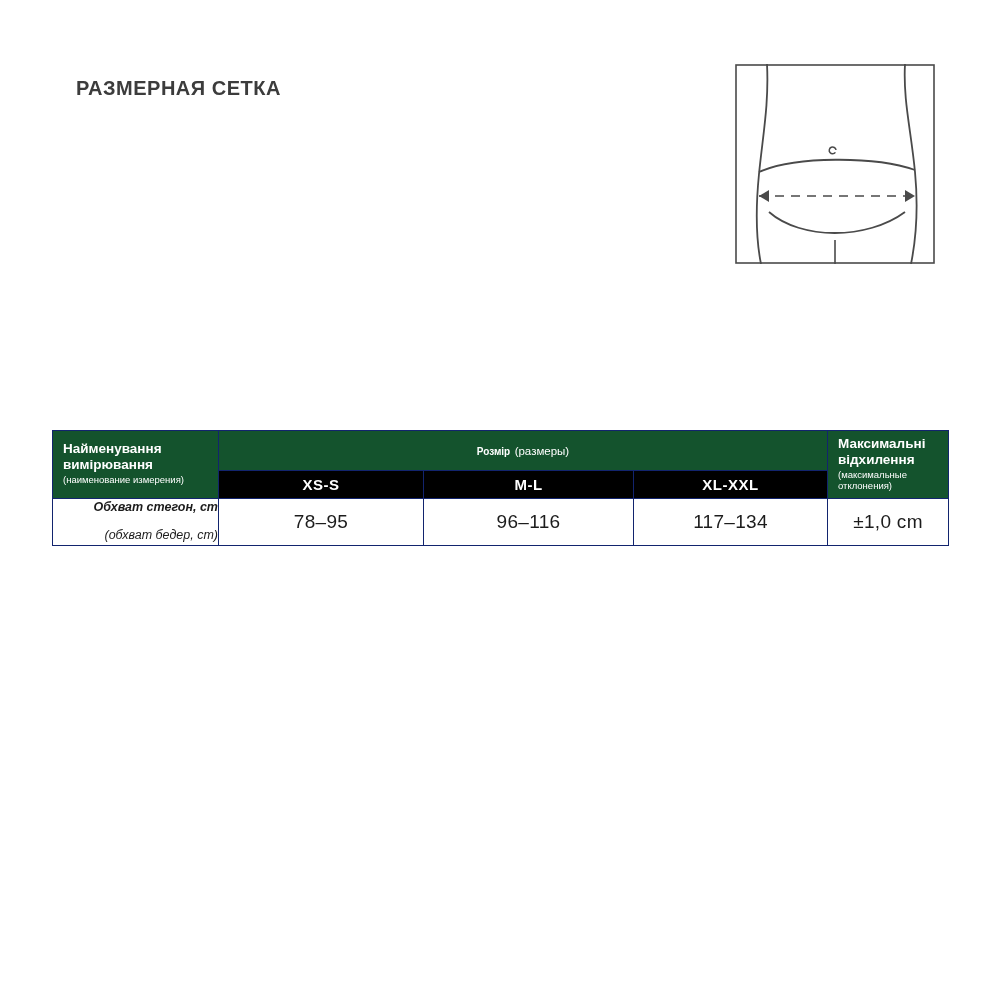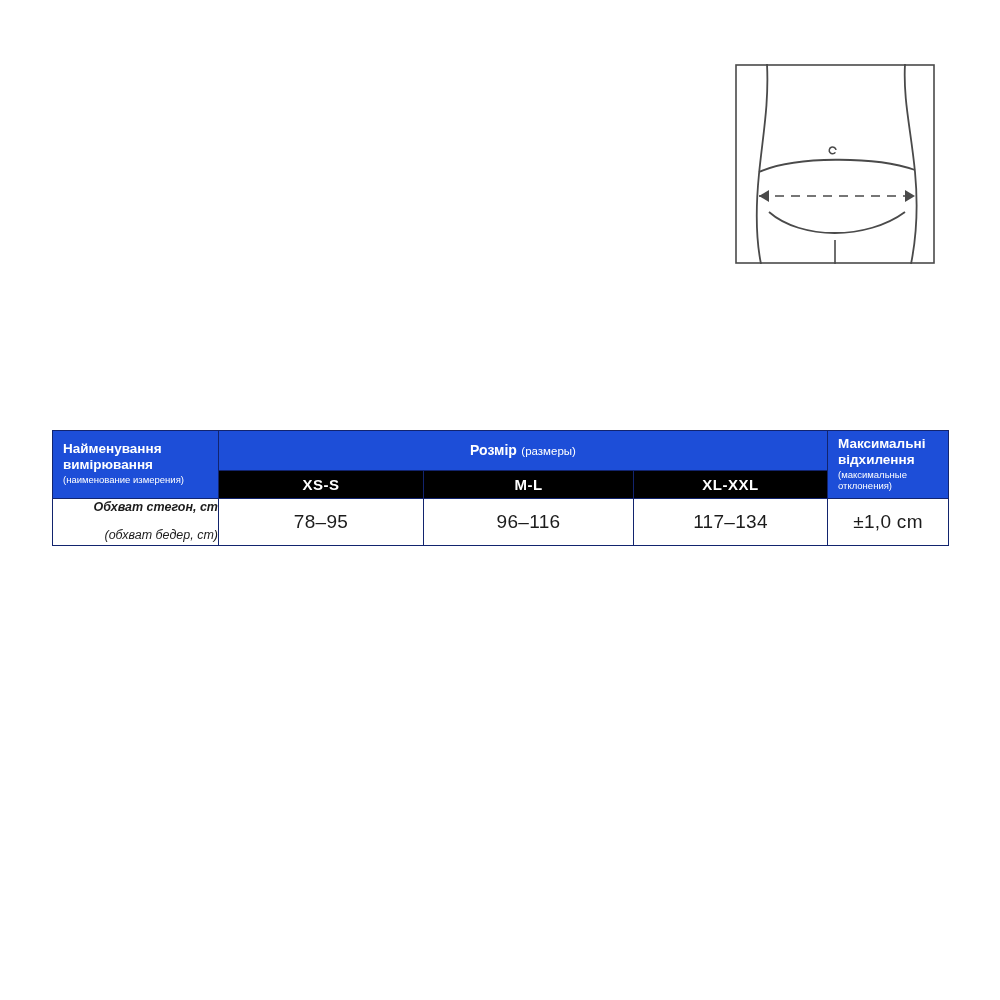--- a/index.html
+++ b/index.html
@@ -58,21 +58,21 @@
     border-collapse: collapse;
     table-layout: fixed;
   }
   .size-table td, .size-table th {
     border: 1px solid #12246e;
     padding: 0;
     vertical-align: middle;
   }
 
   .hdr-blue {
-    background: #1d4ed8;
+    background: #14532d;
     color: #ffffff;
     text-align: center;
     font-weight: bold;
   }
   .hdr-blue.left-pad {
     text-align: left;
     padding: 5px 8px 6px 10px;
   }
   .hdr-title-ua {
     font-size: 13.5px;
@@ -80,21 +80,21 @@
     display: block;
   }
   .hdr-title-ru {
     font-size: 9.5px;
     font-weight: normal;
     line-height: 1.15;
     display: block;
     margin-top: 2px;
   }
   .hdr-size-ua {
-    font-size: 14px;
+    font-size: 10px;
     font-weight: bold;
   }
   .hdr-size-ru {
     font-size: 11.5px;
     font-weight: normal;
   }
 
   .hdr-green {
     background: #000000;
     color: #ffffff;
@@ -131,20 +131,21 @@
     display: block;
     color: #1c1c1c;
     font-size: 12.5px;
     margin-top: 12px;
   }
 </style>
 </head>
 <body>
 
 <div class="title-block">
+  <h2 class="title-sub">РАЗМЕРНАЯ СЕТКА</h2>
 </div>
 
 <div class="illustration">
   <svg width="200" height="200" viewBox="0 0 200 200" xmlns="http://www.w3.org/2000/svg">
 
     <rect x="1" y="1" width="198" height="198" fill="none" stroke="#4a4a4a" stroke-width="1.6"></rect>
 
     <path d="M32 0 C 34 40, 28 70, 24 110 C 20 150, 22 180, 26 200" fill="none" stroke="#4a4a4a" stroke-width="1.8"></path>
     <path d="M170 0 C 168 36, 176 66, 180 108 C 184 150, 180 180, 176 200" fill="none" stroke="#4a4a4a" stroke-width="1.8"></path>
 

